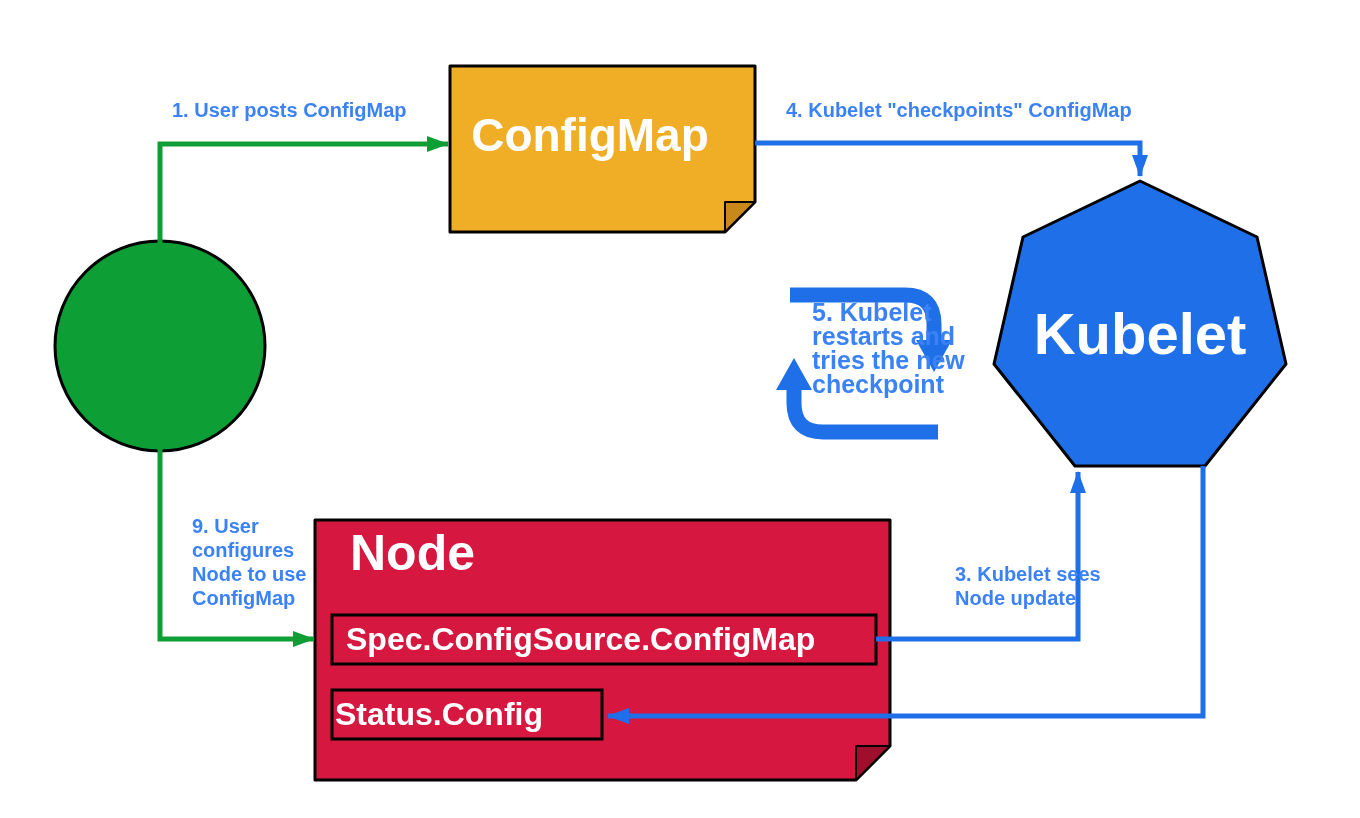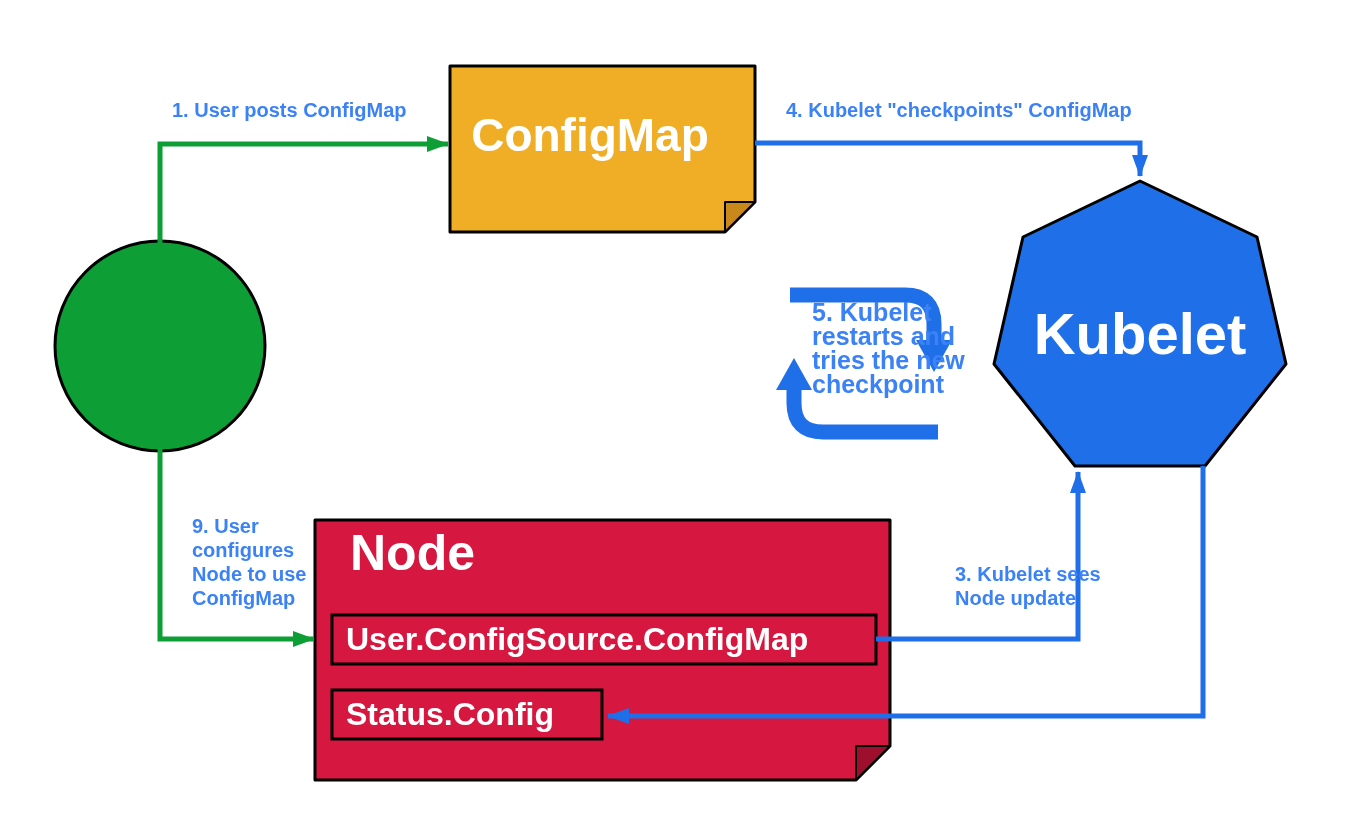--- a/index.html
+++ b/index.html
@@ -76,23 +76,23 @@
     </g>
   </svg>
 
 
   <div class="shape-label centered" style="left:450px; top:104px; width:280px; height:62px; font-size:46px;">ConfigMap</div>
 
   <div class="shape-label centered" style="left:994px; top:302px; width:292px; height:62px; font-size:58px;">Kubelet</div>
 
   <div class="shape-label" style="left:350px; top:524px; font-size:50px;">Node</div>
 
-  <div class="shape-label" style="left:346px; top:615px; width:520px; height:49px; line-height:49px; font-size:32px;">User.ConfigSource.ConfigMap</div>
+  <div class="shape-label" style="left:346px; top:615px; width:520px; height:49px; line-height:49px; font-size:32px;">Spec.ConfigSource.ConfigMap</div>
 
-  <div class="shape-label" style="left:346px; top:690px; width:250px; height:49px; line-height:49px; font-size:32px;">Status.Config</div>
+  <div class="shape-label" style="left:335px; top:690px; width:250px; height:49px; line-height:49px; font-size:32px;">Status.Config</div>
 
   <div class="edge-label" style="left:172px; top:98px;">1. User posts ConfigMap</div>
 
   <div class="edge-label" style="left:192px; top:514px;">9. User
 configures
 Node to use
 ConfigMap</div>
 
   <div class="edge-label" style="left:944px; top:562px;margin-left:11px;">3. Kubelet sees
 Node update</div>

